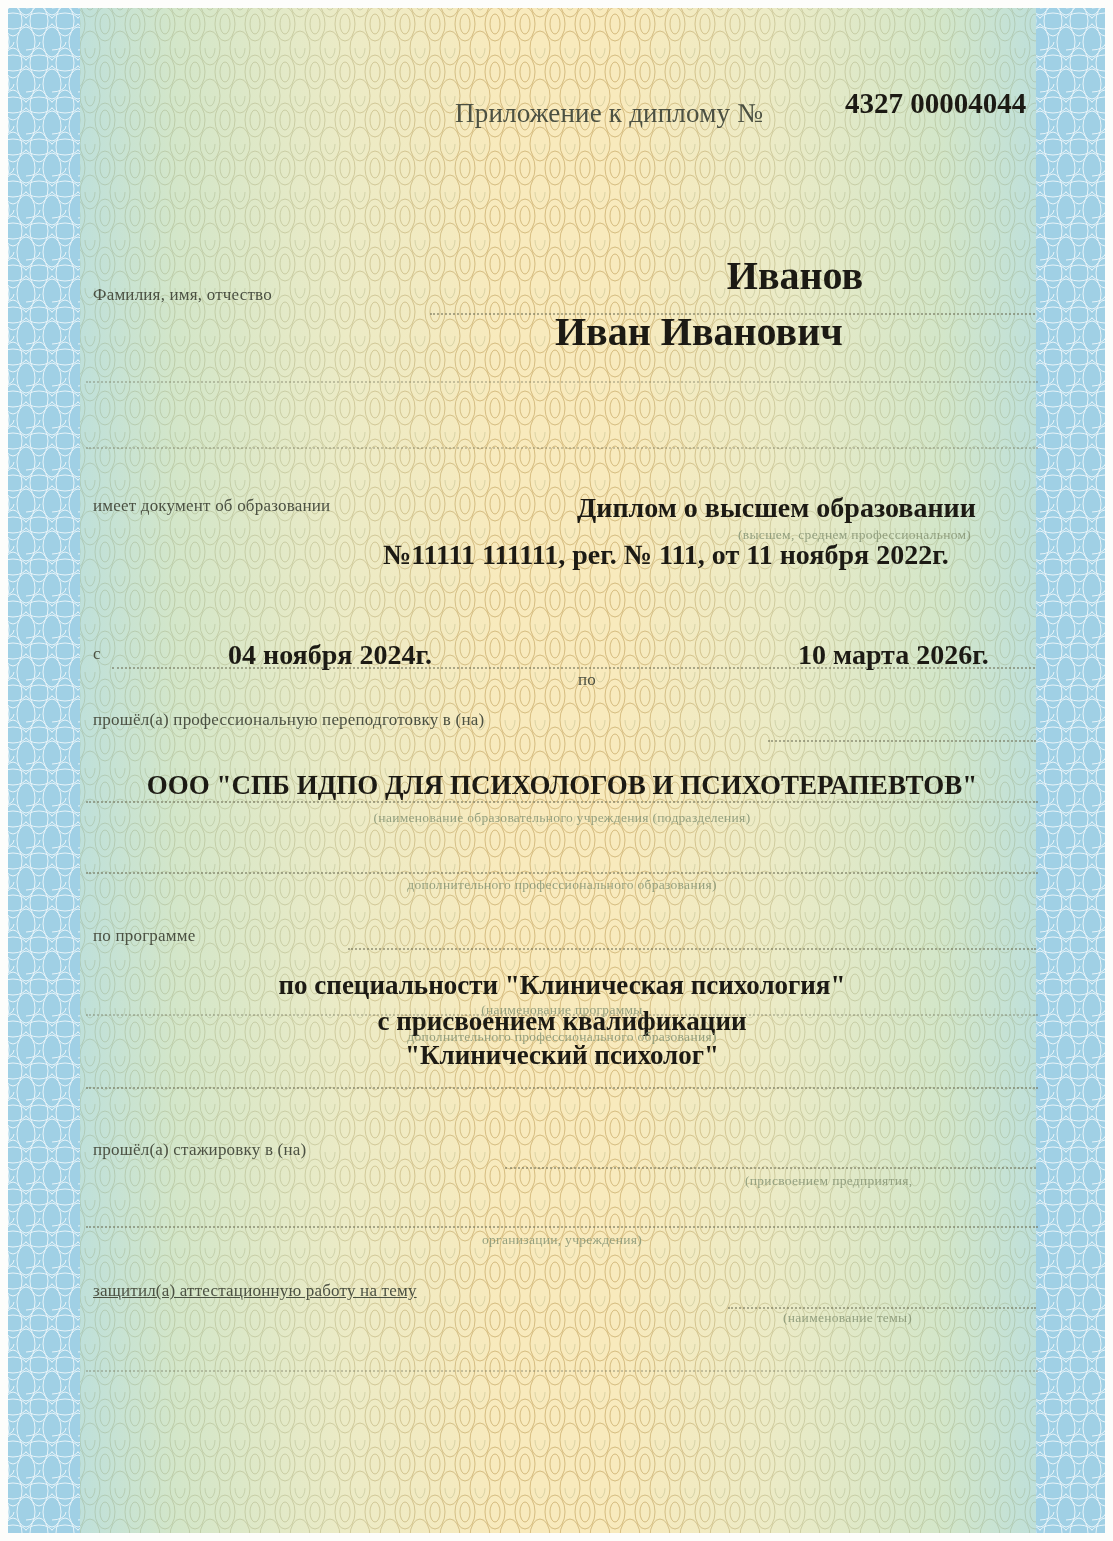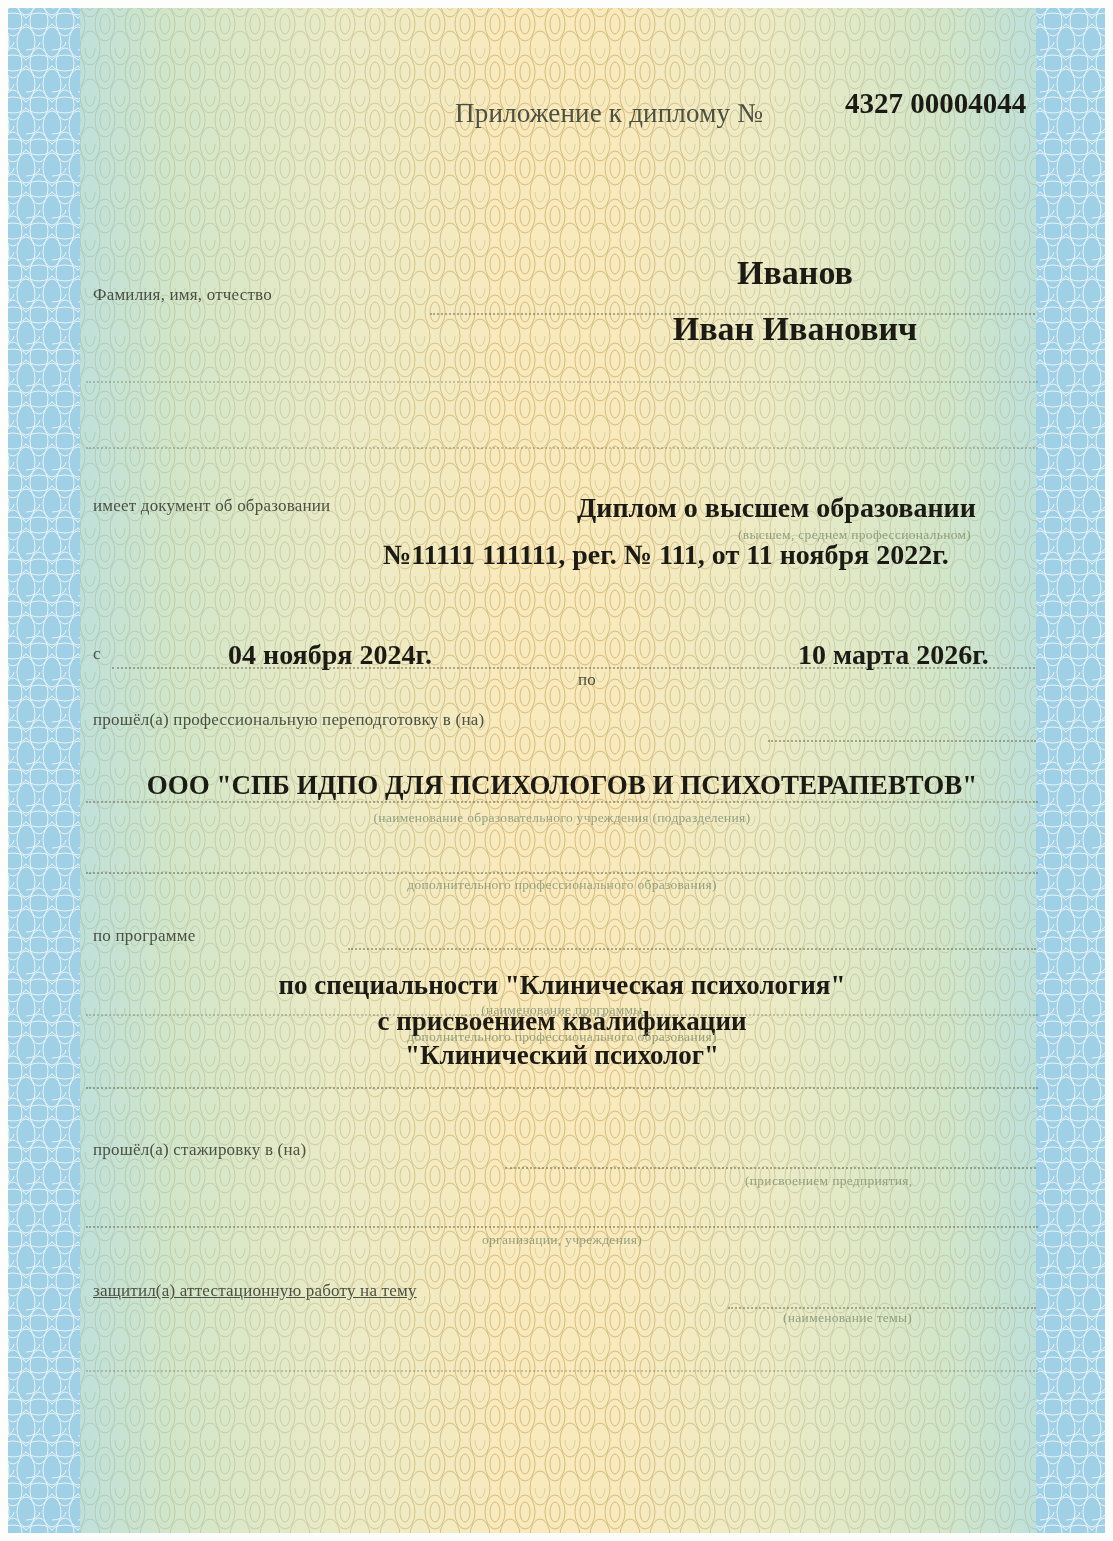--- a/index.html
+++ b/index.html
@@ -10,21 +10,21 @@
     overflow:hidden;
     font-family:"Liberation Serif","DejaVu Serif",serif;
   }
   .bg-svg{position:absolute;left:0;top:0;z-index:0;}
   .layer{position:absolute;left:0;top:0;width:1113px;height:1316px;z-index:2;}
   .abs{position:absolute;white-space:nowrap;}
   .lbl{color:#4b5042;font-size:17px;letter-spacing:.2px;}
   .val{color:#1c1a14;font-weight:bold;}
   .val-28{font-size:28px;}
   .val-27{font-size:27px;}
-  .val-34{font-size:34px;line-height:1.0;}
+  .val-34{font-size:40px;line-height:1.0;}
   .hint{color:#8a9878;font-size:13.5px;opacity:.9;letter-spacing:.3px;}
   .dotline{
     position:absolute;height:0;z-index:1;
     border-top:2px dotted rgba(110,110,85,.55);
   }
   .dot-faint{border-top:2px dotted rgba(110,110,85,.35);}
   .ctr{left:86px;width:952px;text-align:center;}
 </style>
 </head>
 <body>
@@ -115,21 +115,21 @@
   <div class="dotline" style="top:1307px;left:728px;width:308px;"></div>
   <div class="dotline dot-faint" style="top:1370px;left:86px;width:952px;"></div>
 
   <div class="layer">
 
     <div class="abs lbl" style="left:455px;top:98px;font-size:27px;">Приложение к диплому №</div>
     <div class="abs val" style="left:845px;top:87px;font-size:29px;font-weight:600;">4327 00004044</div>
 
     <div class="abs lbl" style="left:93px;top:285px;">Фамилия, имя, отчество</div>
     <div class="abs val val-34" style="left:555px;top:256px;width:480px;text-align:center;">Иванов</div>
-    <div class="abs val val-34" style="left:555px;top:312px;width:480px;text-align:center;">Иван Иванович</div>
+    <div class="abs val val-34" style="left:555px;top:312px;width:480px;">Иван Иванович</div>
 
     <div class="abs lbl" style="left:93px;top:496px;">имеет документ об образовании</div>
     <div class="abs val val-28" style="left:577px;top:492px;">Диплом о высшем образовании</div>
     <div class="abs hint" style="left:738px;top:527px;">(высшем, среднем профессиональном)</div>
     <div class="abs val val-28" style="left:383px;top:539px;">№11111 111111, рег. № 111, от 11 ноября 2022г.</div>
 
     <div class="abs lbl" style="left:93px;top:644px;">с</div>
     <div class="abs val val-28" style="left:228px;top:639px;">04 ноября 2024г.</div>
     <div class="abs lbl" style="left:578px;top:646px;margin-top:24px;">по</div>
     <div class="abs val val-28" style="left:798px;top:639px;">10 марта 2026г.</div>

